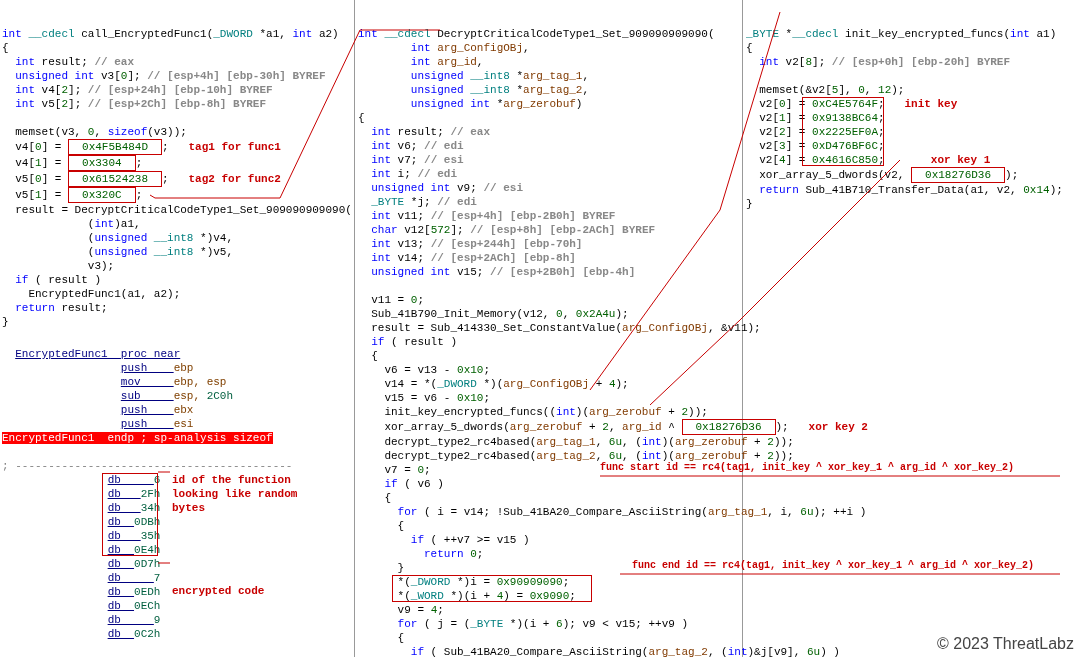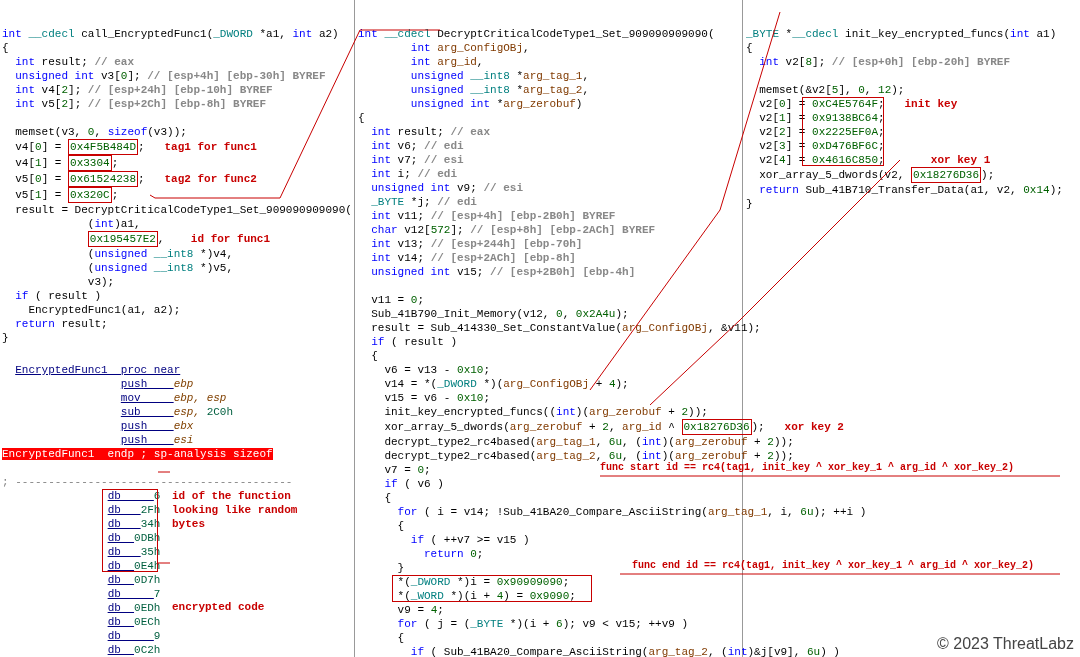--- a/index.html
+++ b/index.html
@@ -26,24 +26,24 @@
   .pane-mid { left: 358px; width: 382px; }
   .pane-right { left: 746px; width: 332px; }
   .cl { white-space: pre; line-height: 14px; }
   .k { color: #0000ff; }
   .t { color: #007f7f; }
   .c { color: #888888; font-weight: bold; }
   .n { color: #006000; }
   .v { color: #803a00; }
   .h { color: #005f3f; }
   .ann { color: #c80000; font-weight: bold; }
-  .boxr { border: 1px solid #c80000; display: inline-block; padding: 0 1px; }
+  .boxr { border: 1px solid #c80000; display: inline-block; padding: 0 13px; }
   .err { background: #ff0000; color: #fff; }
   .asm-l { color: #000080; text-decoration: underline; }
-  .asm-r { color: #804000; font-style: italic; }
+  .asm-r { color: #804000; }
   .sep-line { color: #808080; }
   svg.overlay { position: absolute; top: 0; left: 0; pointer-events: none; }
   .cr { position: absolute; right: 6px; bottom: 4px; font-family: Arial, sans-serif; font-size: 16px; color: #444; }
 </style>
 </head>
 <body>
 
 <div class="pane-sep sep1"></div>
 <div class="pane-sep sep2"></div>
 
@@ -55,21 +55,20 @@
 <div class="cl"><span class="k">  int</span> v4[<span class="n">2</span>]; <span class="c">// [esp+24h] [ebp-10h] BYREF</span></div>
 <div class="cl"><span class="k">  int</span> v5[<span class="n">2</span>]; <span class="c">// [esp+2Ch] [ebp-8h] BYREF</span></div>
 <div class="cl">&nbsp;</div>
 <div class="cl">  memset(v3, <span class="n">0</span>, <span class="k">sizeof</span>(v3));</div>
 <div class="cl">  v4[<span class="n">0</span>] = <span class="boxr"><span class="n">0x4F5B484D</span></span>;   <span class="ann">tag1 for func1</span></div>
 <div class="cl">  v4[<span class="n">1</span>] = <span class="boxr"><span class="n">0x3304</span></span>;</div>
 <div class="cl">  v5[<span class="n">0</span>] = <span class="boxr"><span class="n">0x61524238</span></span>;   <span class="ann">tag2 for func2</span></div>
 <div class="cl">  v5[<span class="n">1</span>] = <span class="boxr"><span class="n">0x320C</span></span>;</div>
 <div class="cl">  result = DecryptCriticalCodeType1_Set_909090909090(</div>
 <div class="cl">             (<span class="k">int</span>)a1,</div>
-<div class="cl">             <span class="boxr"><span class="n">0x195457E2</span></span>,    <span class="ann">id for func1</span></div>
 <div class="cl">             (<span class="k">unsigned</span> <span class="t">__int8</span> *)v4,</div>
 <div class="cl">             (<span class="k">unsigned</span> <span class="t">__int8</span> *)v5,</div>
 <div class="cl">             v3);</div>
 <div class="cl">  <span class="k">if</span> ( result )</div>
 <div class="cl">    EncryptedFunc1(a1, a2);</div>
 <div class="cl">  <span class="k">return</span> result;</div>
 <div class="cl">}</div>
 <div style="height:18px"></div>
 
 <div class="cl">  <span class="asm-l">EncryptedFunc1  proc near</span></div>

